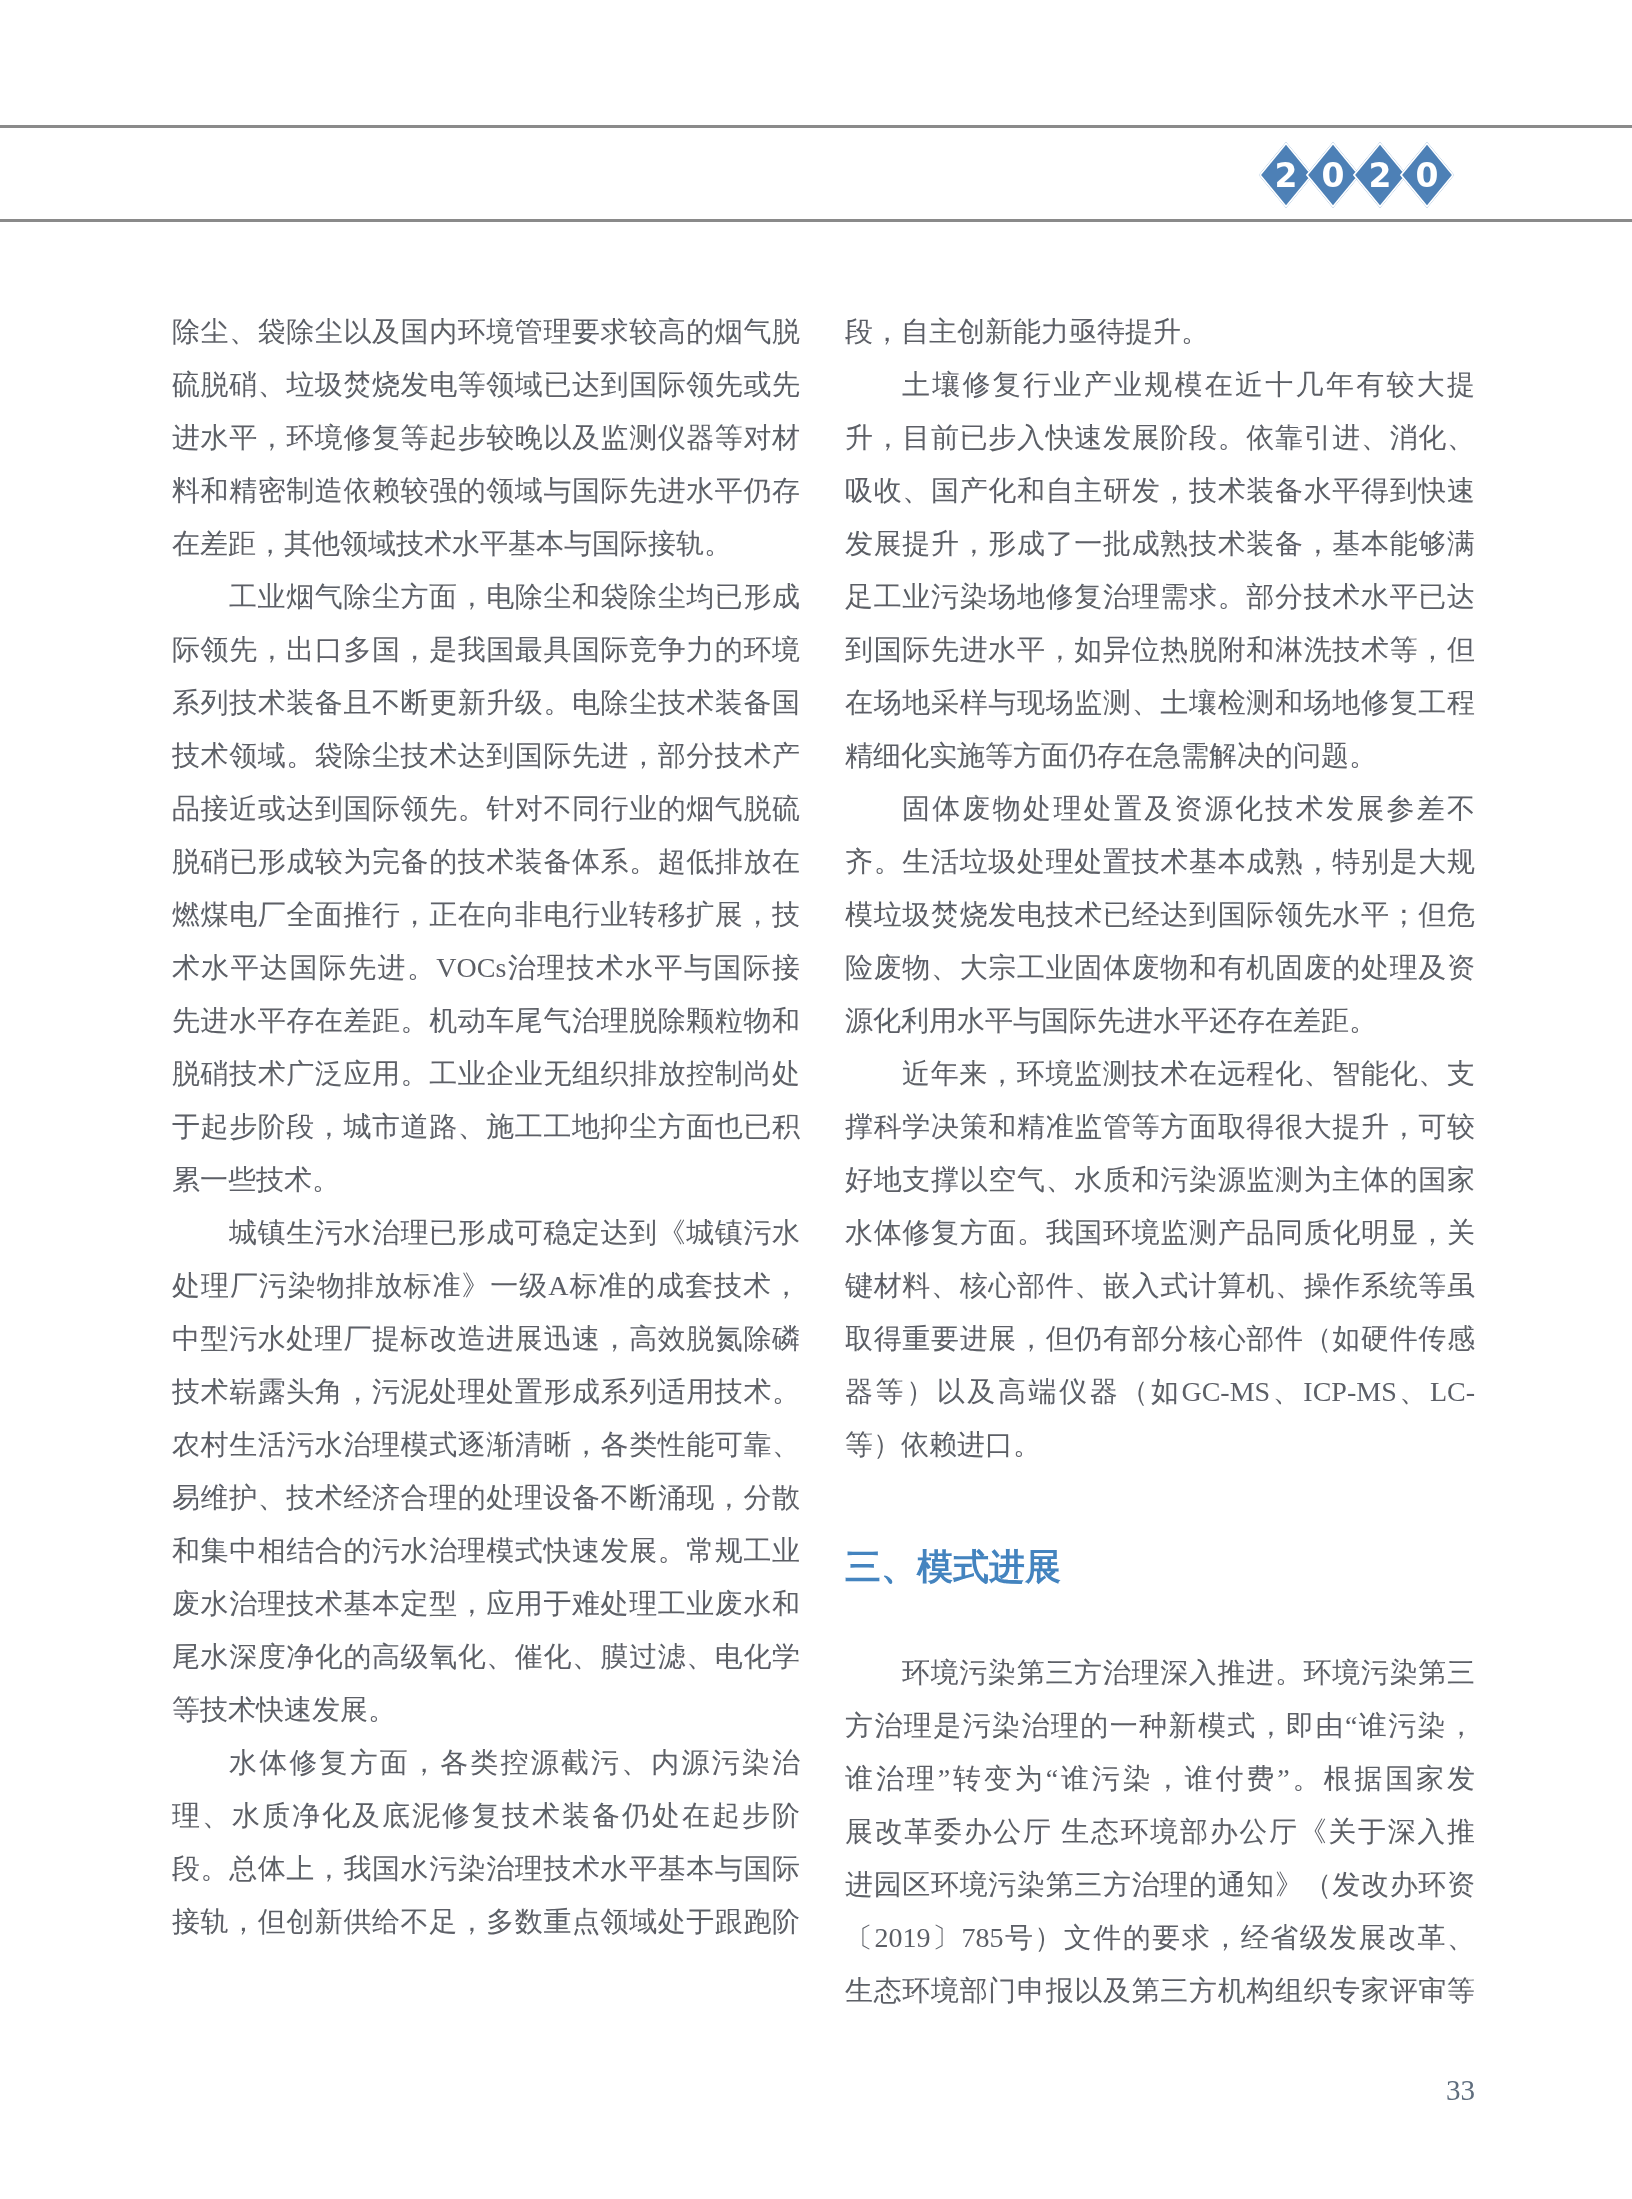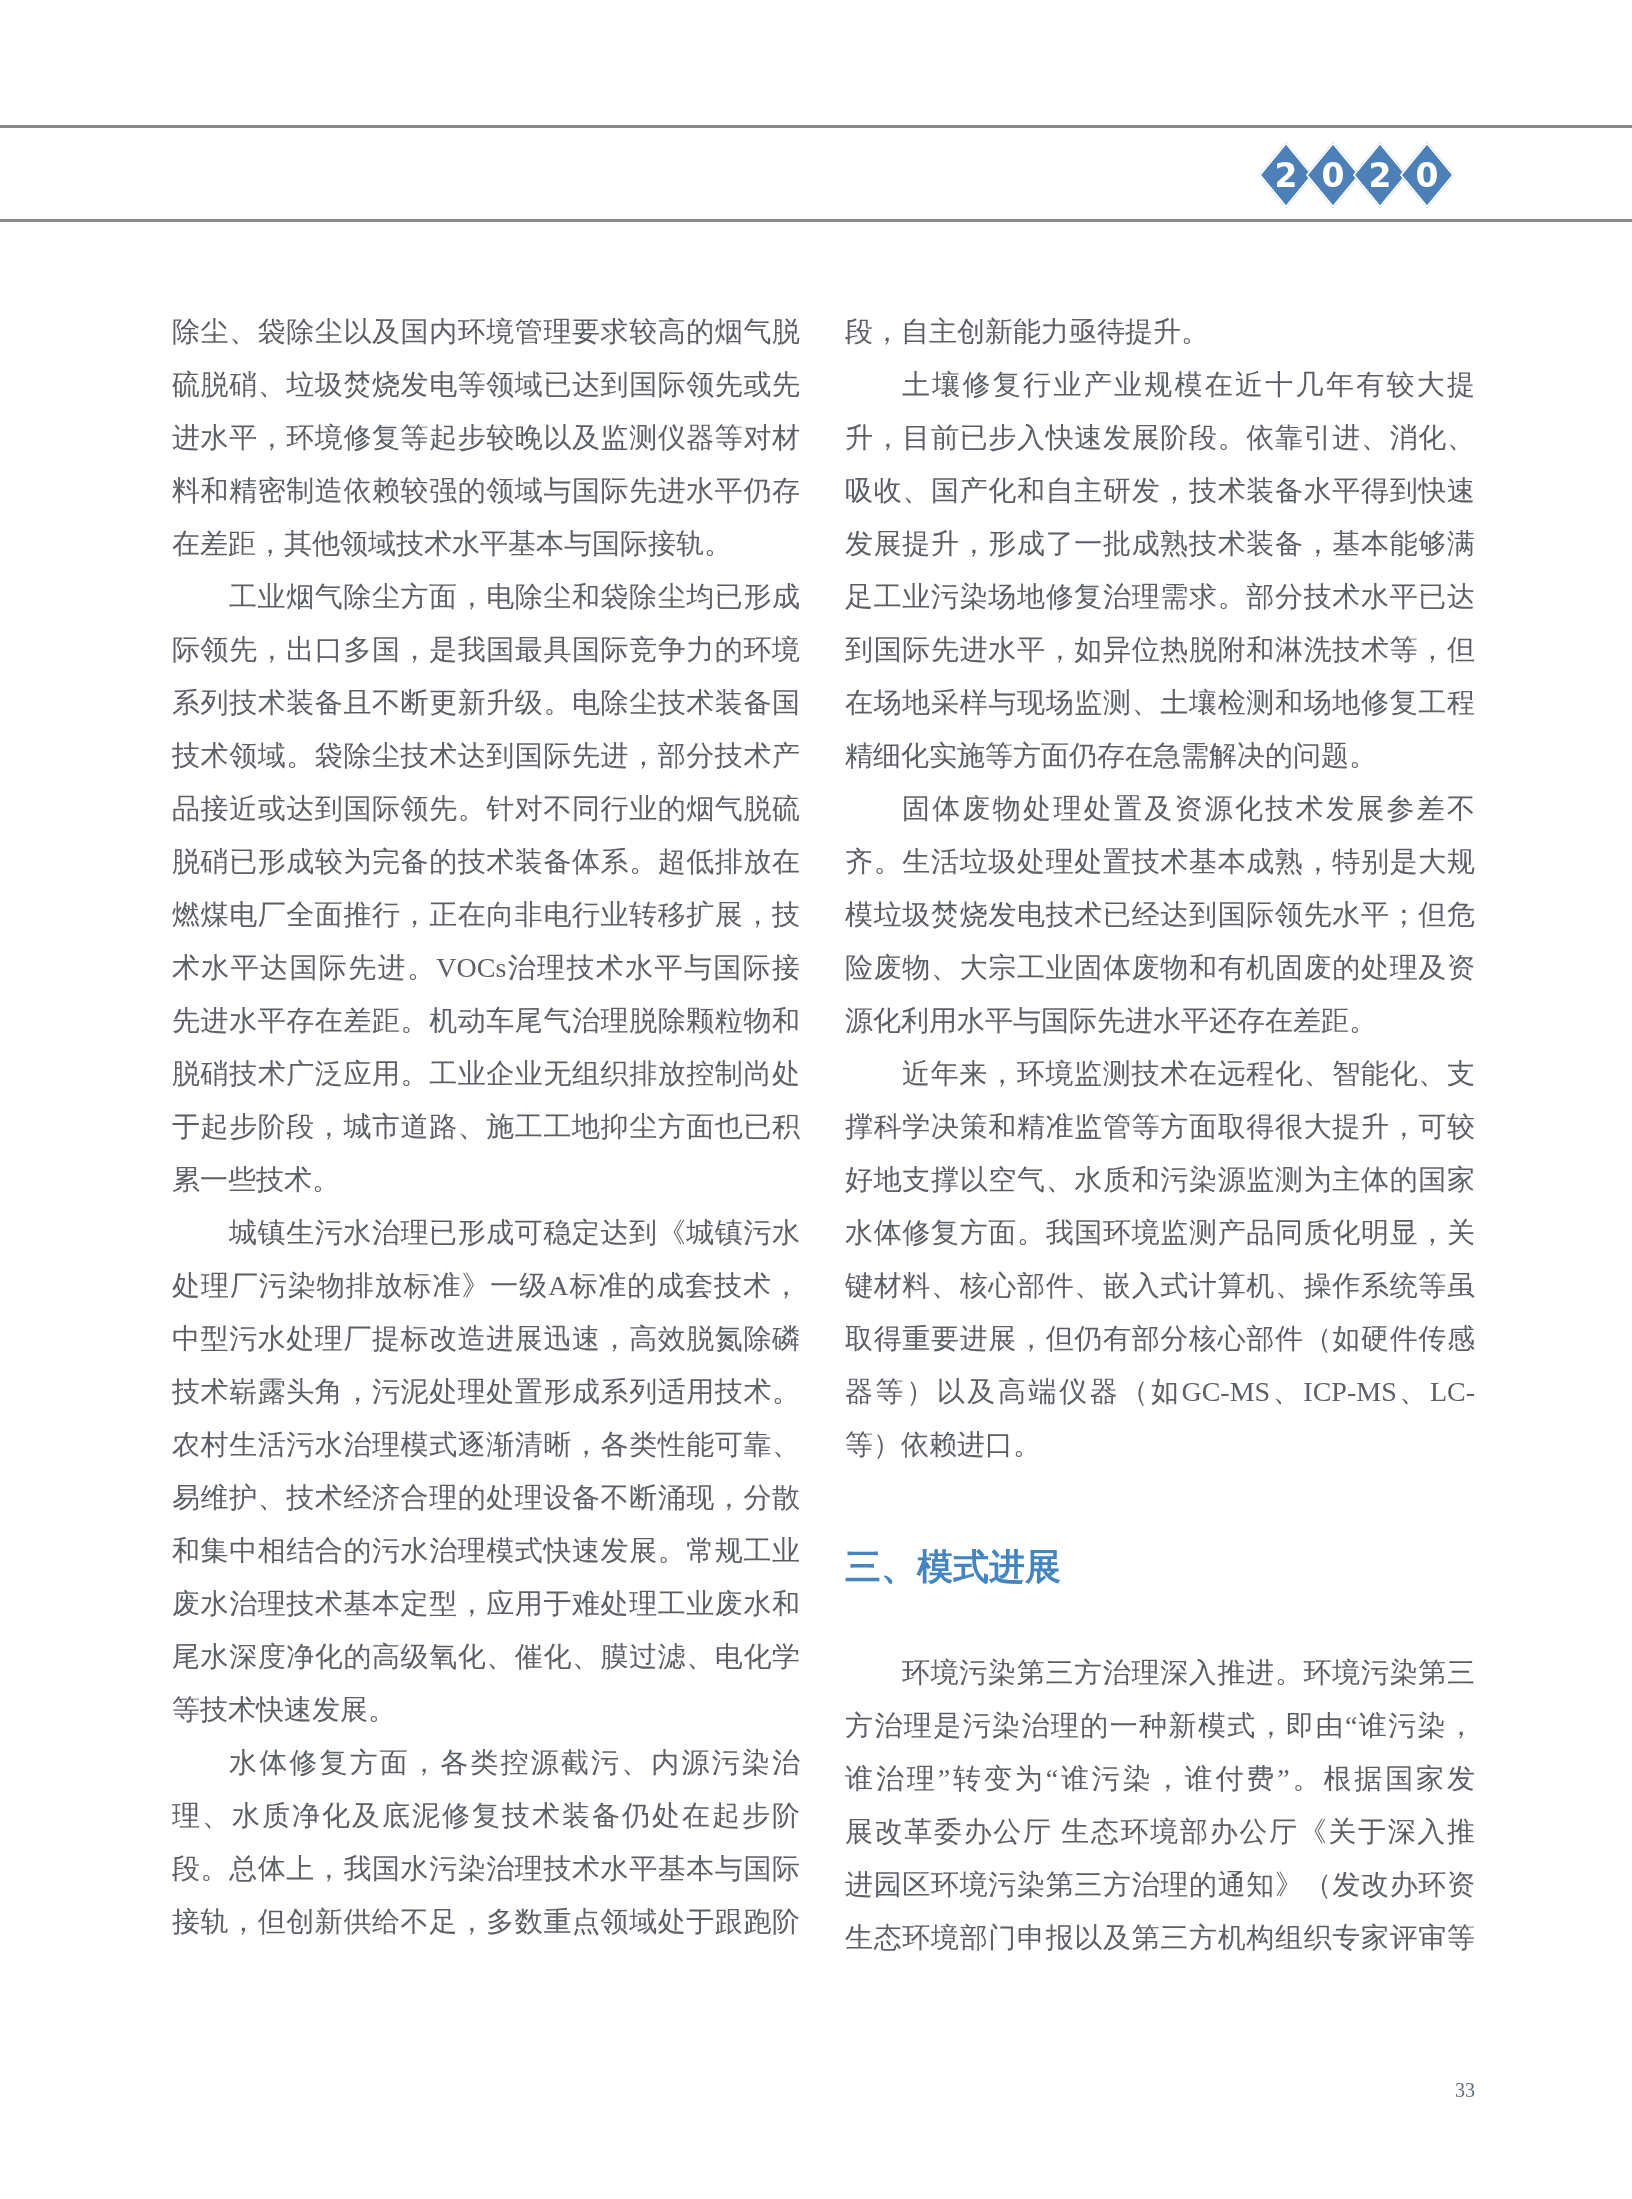--- a/index.html
+++ b/index.html
@@ -52,21 +52,21 @@
     margin:66px 0 49px 0;
     height:60px;line-height:60px;
     font-family:Liberation Serif, serif;
     font-weight:bold;font-size:36px;
     color:var(--accent,#4484bf);
   }
 
   .pagenum{
     position:absolute;top:2074px;left:845px;width:630px;
     text-align:right;
-    font-size:20px;line-height:32px;
+    font-size:29px;line-height:32px;
     color:var(--page_number,#5f6d7d);
   }
 </style>
 </head>
 <body>
 
 <div class="page">
 
   <div class="rule rule-top"></div>
 
@@ -146,19 +146,20 @@
         <div class="bl j">器等）以及高端仪器（如GC-MS、ICP-MS、LC-MS</div>
         <div class="bl">等）依赖进口。</div>
       </div>
     <h2 class="sec">三、模式进展</h2>
     <div>
         <div class="bl j i">环境污染第三方治理深入推进。环境污染第三</div>
         <div class="bl j">方治理是污染治理的一种新模式，即由“谁污染，</div>
         <div class="bl j">谁治理”转变为“谁污染，谁付费”。根据国家发</div>
         <div class="bl j">展改革委办公厅 生态环境部办公厅《关于深入推</div>
         <div class="bl j">进园区环境污染第三方治理的通知》（发改办环资</div>
+        <div class="bl j">〔2019〕785号）文件的要求，经省级发展改革、</div>
         <div class="bl j">生态环境部门申报以及第三方机构组织专家评审等</div>
       </div>
   </div>
 
   <div class="pagenum">33</div>
 
 </div>
 
 </body></html>

